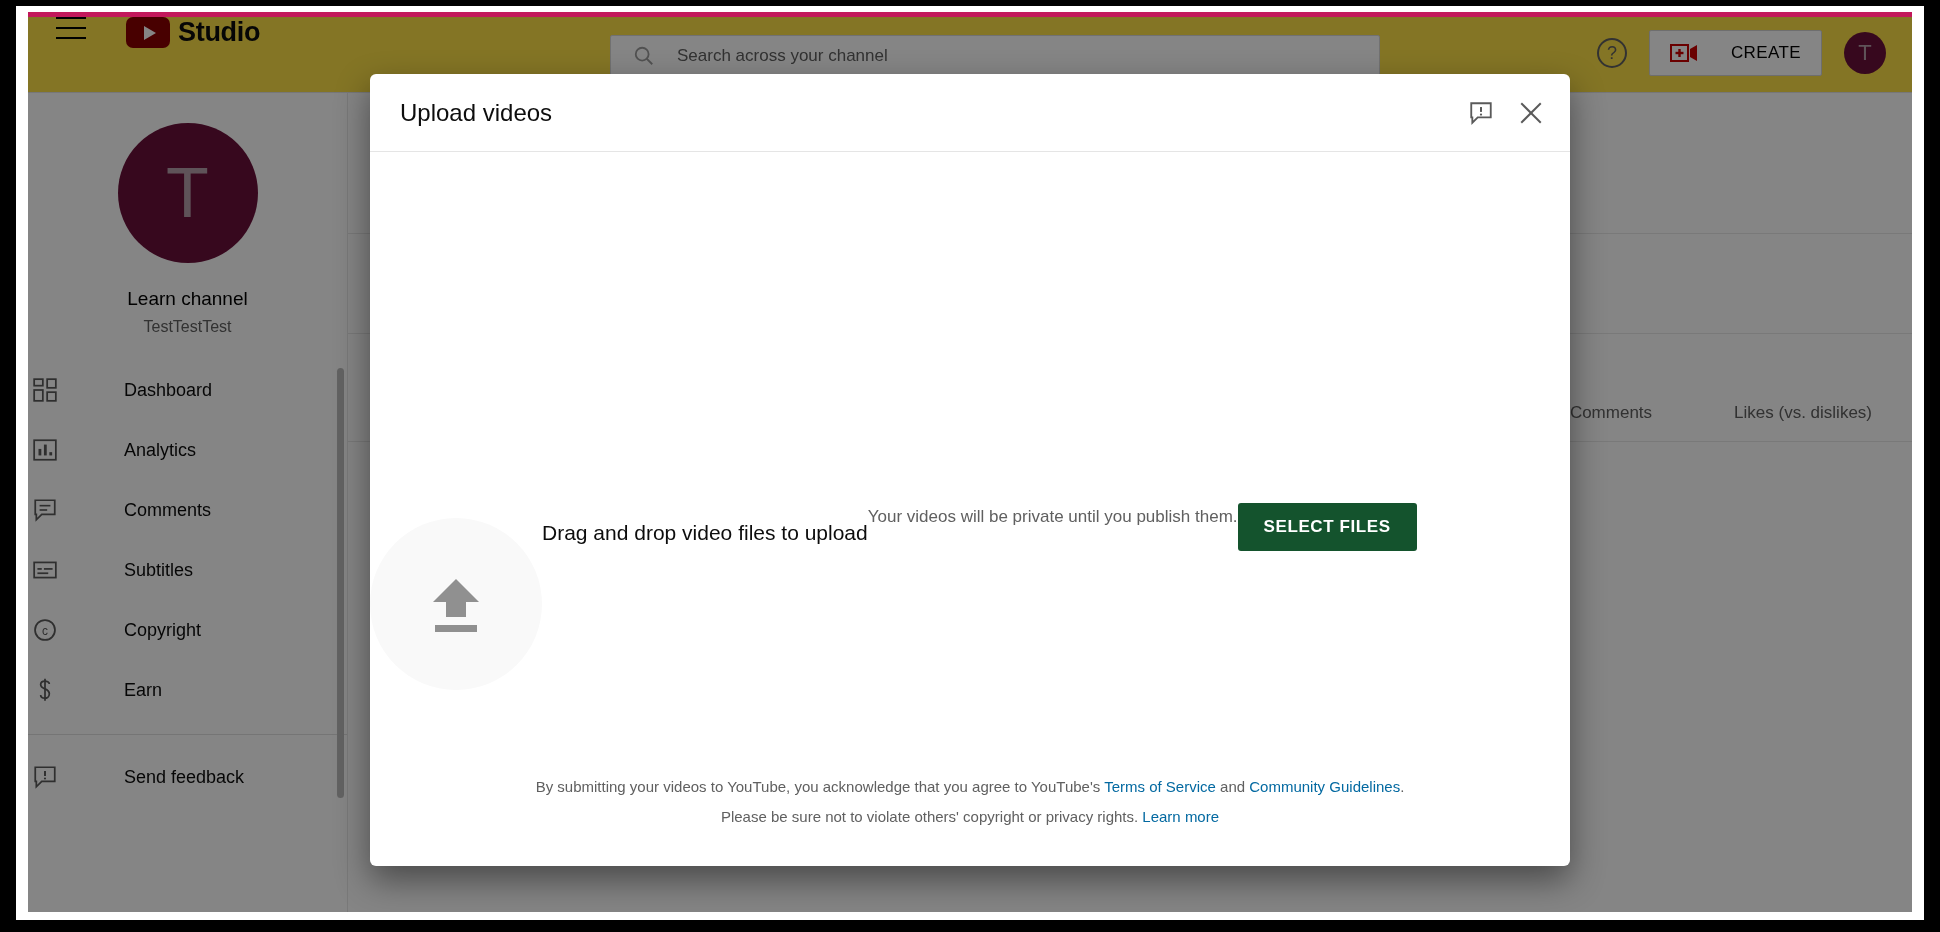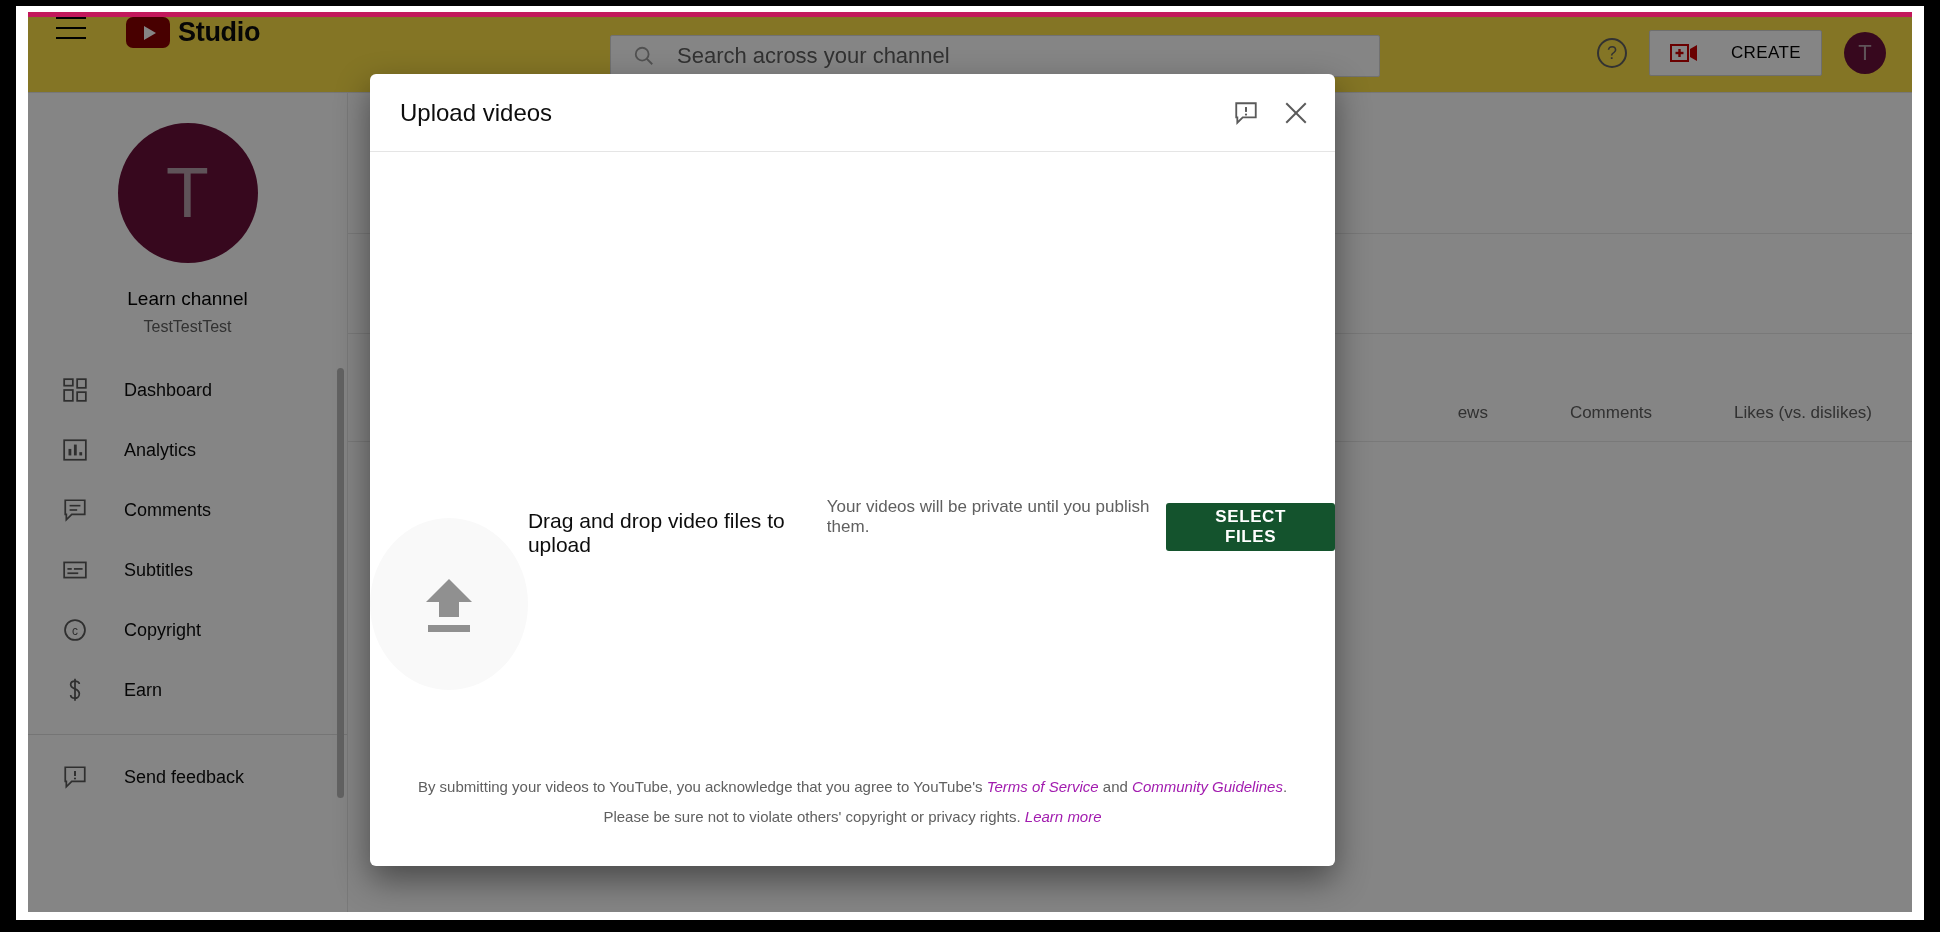--- a/index.html
+++ b/index.html
@@ -89,21 +89,21 @@
     left: 582px; top: 18px;
     width: 770px; height: 42px;
     border: 1px solid #d9d9d9;
     border-radius: 2px;
     display: flex; align-items: center;
     background: #ffffff;
   }
   #search-icon { margin-left: 22px; width: 22px; height: 22px; opacity: .62; }
   #search-placeholder {
     margin-left: 22px;
-    font-size: 22px; color: #606060;
+    font-size: 17px; color: #606060;
   }
 
   #top-actions {
     position: absolute;
     right: 26px; top: 13px;
     display: flex; align-items: center; gap: 22px;
   }
   #help-icon {
     width: 30px; height: 30px;
     border: 2px solid #606060; border-radius: 50%;
@@ -147,22 +147,23 @@
     display: flex; align-items: center; justify-content: center;
     font-size: 70px;
   }
   #channel-name { margin-top: 25px; font-size: 19px; color: #030303; }
   #channel-handle { margin-top: 8px; font-size: 16px; color: #606060; }
 
   #nav { margin-top: 24px; position: relative; }
   .nav-item {
     position: relative;
     display: flex; align-items: center;
-    height: 60px; padding-left: 30px;
+    height: 60px; 
     cursor: pointer;
+    gap: 30px;
   }
   .nav-item .ico { width: 34px; height: 34px; flex: 0 0 34px; display:flex; align-items:center; justify-content:center; }
   .nav-item .lbl { margin-left: 32px; font-size: 18px; color: #0d0d0d; }
   .nav-item.active { background: #e5e5e5; }
   .nav-item.active .lbl { color: #a00000; }
   .nav-item.active::before {
     content: ""; position: absolute; left: 0; top: 0;
     width: 5px; height: 100%; background: #a00000;
   }
   #nav-divider {
@@ -197,21 +198,21 @@
     left: 0; top: 5px;
     width: 1884px; height: 895px;
     background: rgba(0,0,0,0.48);
     z-index: 20;
   }
 
   
   #dialog {
     position: absolute;
     left: 342px; top: 62px;
-    width: 965px; height: 792px;
+    width: 1200px; height: 792px;
     background: #ffffff;
     border-radius: 6px;
     box-shadow: 0 14px 34px rgba(0,0,0,0.45);
     z-index: 30;
     display: flex; flex-direction: column;
   }
   #dialog-header {
     height: 78px;
     display: flex; align-items: center;
     padding: 0 22px 0 30px;
@@ -244,21 +245,21 @@
     font-size: 17px; font-weight: 700; letter-spacing: .6px;
     font-family: "Liberation Sans", sans-serif;
     cursor: pointer;
   }
   #dialog-footer {
     position: absolute;
     left: 0; right: 0; bottom: 34px;
     text-align: center;
   }
   #dialog-footer .fline { font-size: 15px; color: #606060; line-height: 30px; }
-  #dialog-footer a { color: #a21caf; text-decoration: none; cursor: pointer; font-style: italic; }
+  #dialog-footer a { color: #0369a1; text-decoration: none; cursor: pointer; }
 
   
 </style>
 </head>
 <body>
 
 <div id="screen">
   <div id="white-frame"></div>
 
   <div id="viewport">

